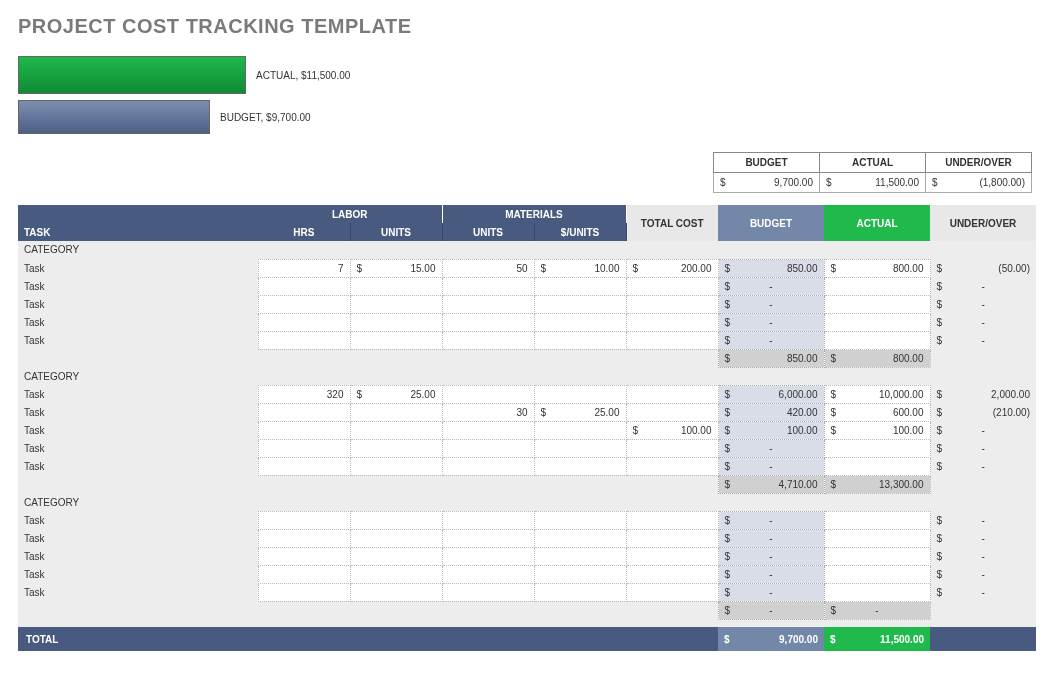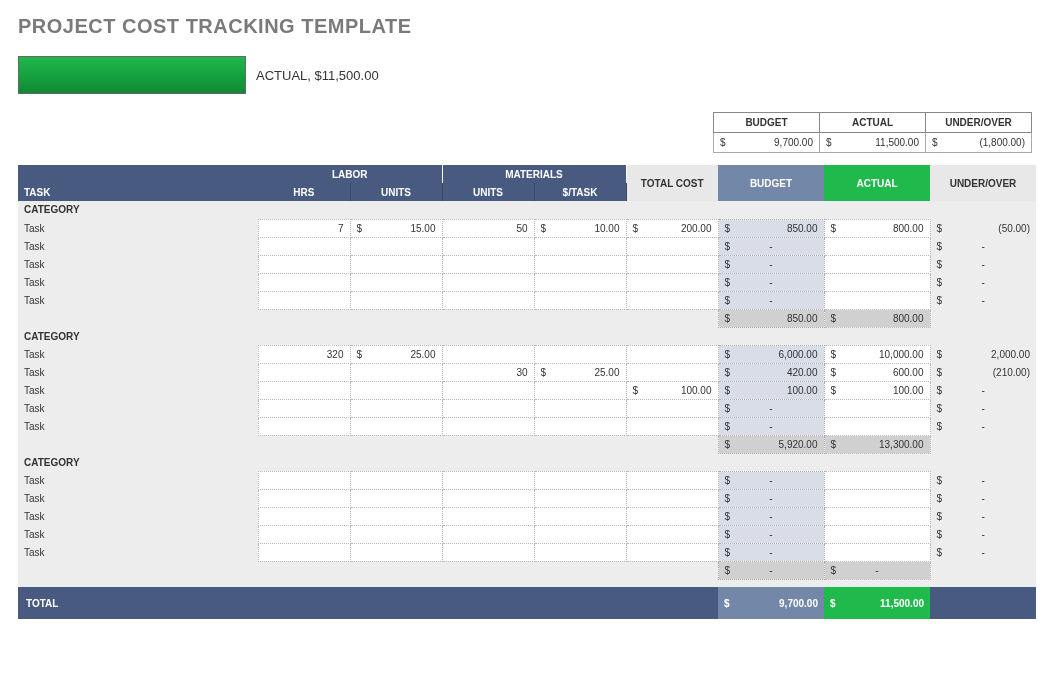--- a/index.html
+++ b/index.html
@@ -33,21 +33,21 @@
   .bar-actual {
     width: 228px;
     background: linear-gradient(to bottom, #1fb94c, #0f8a34);
   }
   .bar-budget {
     width: 192px;
     background: linear-gradient(to bottom, #7d8fb0, #4c5f85);
     height: 34px;
   }
   .bar-label {
-    font-size: 13px;
+    font-size: 10px;
     color: #333;
     margin-left: 10px;
   }
   .summary-wrap {
     display: flex;
     justify-content: flex-end;
     margin-bottom: 12px;
   }
   .summary-table {
     border-collapse: collapse;
@@ -123,21 +123,21 @@
   }
   .th-task {
     background: #495a80;
     color: #fff;
     font-weight: bold;
     text-align: left;
     padding-left: 8px;
   }
   .category-row td {
     background: #ededed;
-    font-weight: bold;
+    font-weight: normal;
     color: #333;
   }
   .task-cell {
     background: #ededed;
     text-align: left;
     padding-left: 10px;
   }
   .input-cell {
     background: #ffffff;
     border: 1px dotted #bbb;
@@ -185,21 +185,21 @@
     background: #ededed;
   }
   .spacer-row td {
     background: #ededed;
     height: 8px;
   }
   .total-row td {
     background: #495a80;
     color: #fff;
     font-weight: bold;
-    height: 32px;
+    height: 24px;
   }
   .total-row .total-label {
     text-align: left;
     padding-left: 8px;
   }
   .total-budget {
     background: #7387a9 !important;
     text-align: right;
     position: relative;
   }
@@ -215,20 +215,24 @@
 </style>
 </head>
 <body>
 
 <div class="title">PROJECT COST TRACKING TEMPLATE</div>
 
 <div class="chart-area">
   <div class="chart-row">
     <div class="bar bar-actual"></div>
     <div class="bar-label">ACTUAL,  $11,500.00</div>
+  </div>
+  <div class="chart-row">
+    <div class="bar bar-budget"></div>
+    <div class="bar-label">BUDGET,  $9,700.00</div>
   </div>
 </div>
 
 <div class="summary-wrap">
   <table class="summary-table">
     <tbody>
         <tr>
       <th>BUDGET</th>
       <th>ACTUAL</th>
       <th>UNDER/OVER</th>
@@ -261,21 +265,21 @@
     <th class="th-group" colspan="2">MATERIALS</th>
     <th class="th-group-fixed" rowspan="2" style="vertical-align:middle">TOTAL COST</th>
     <th class="th-budget" rowspan="2" style="vertical-align:middle">BUDGET</th>
     <th class="th-actual" rowspan="2" style="vertical-align:middle">ACTUAL</th>
     <th class="th-underover" rowspan="2" style="vertical-align:middle">UNDER/OVER</th>
   </tr>
   <tr>
     <th class="th-sub">HRS</th>
     <th class="th-sub">UNITS</th>
     <th class="th-sub">UNITS</th>
-    <th class="th-sub">$/TASK</th>
+    <th class="th-sub">$/UNITS</th>
   </tr>
   </tbody>
     <tbody id="table-body">
       <tr class="category-row">
         <td colspan="9">CATEGORY</td>
       </tr>
       <tr>
         <td class="task-cell">Task</td>
         <td class="input-cell">7</td>
         <td class="input-cell"><span class="dollar">$</span><span>15.00</span></td>
@@ -399,21 +403,21 @@
         <td class="actual-cell"></td>
         <td class="uo-cell" style="text-align: center;"><span class="dollar" style="position: absolute; left: 6px;">$</span><span>-</span></td>
       </tr>
       <tr class="subtotal-row">
         <td></td>
         <td></td>
         <td></td>
         <td></td>
         <td></td>
         <td></td>
-        <td class="budget-cell" style="background: rgb(208, 208, 208);"><span class="dollar">$</span><span>5,920.00</span></td>
+        <td class="budget-cell" style="background: rgb(208, 208, 208);"><span class="dollar">$</span><span>4,710.00</span></td>
         <td class="actual-cell" style="background: rgb(208, 208, 208);"><span class="dollar">$</span><span>13,300.00</span></td>
         <td></td>
       </tr>
       <tr class="category-row">
         <td colspan="9">CATEGORY</td>
       </tr>
       <tr>
         <td class="task-cell">Task</td>
         <td class="input-cell"></td>
         <td class="input-cell"></td>

